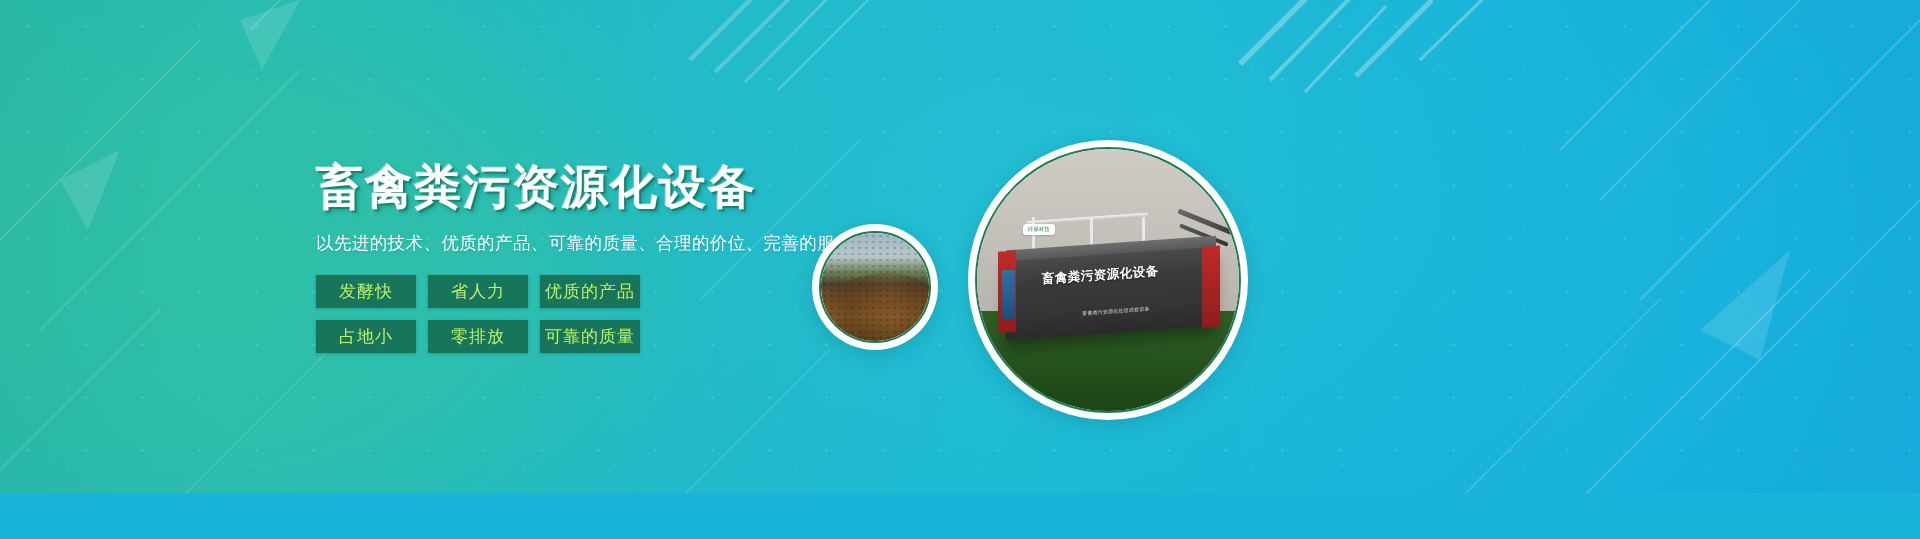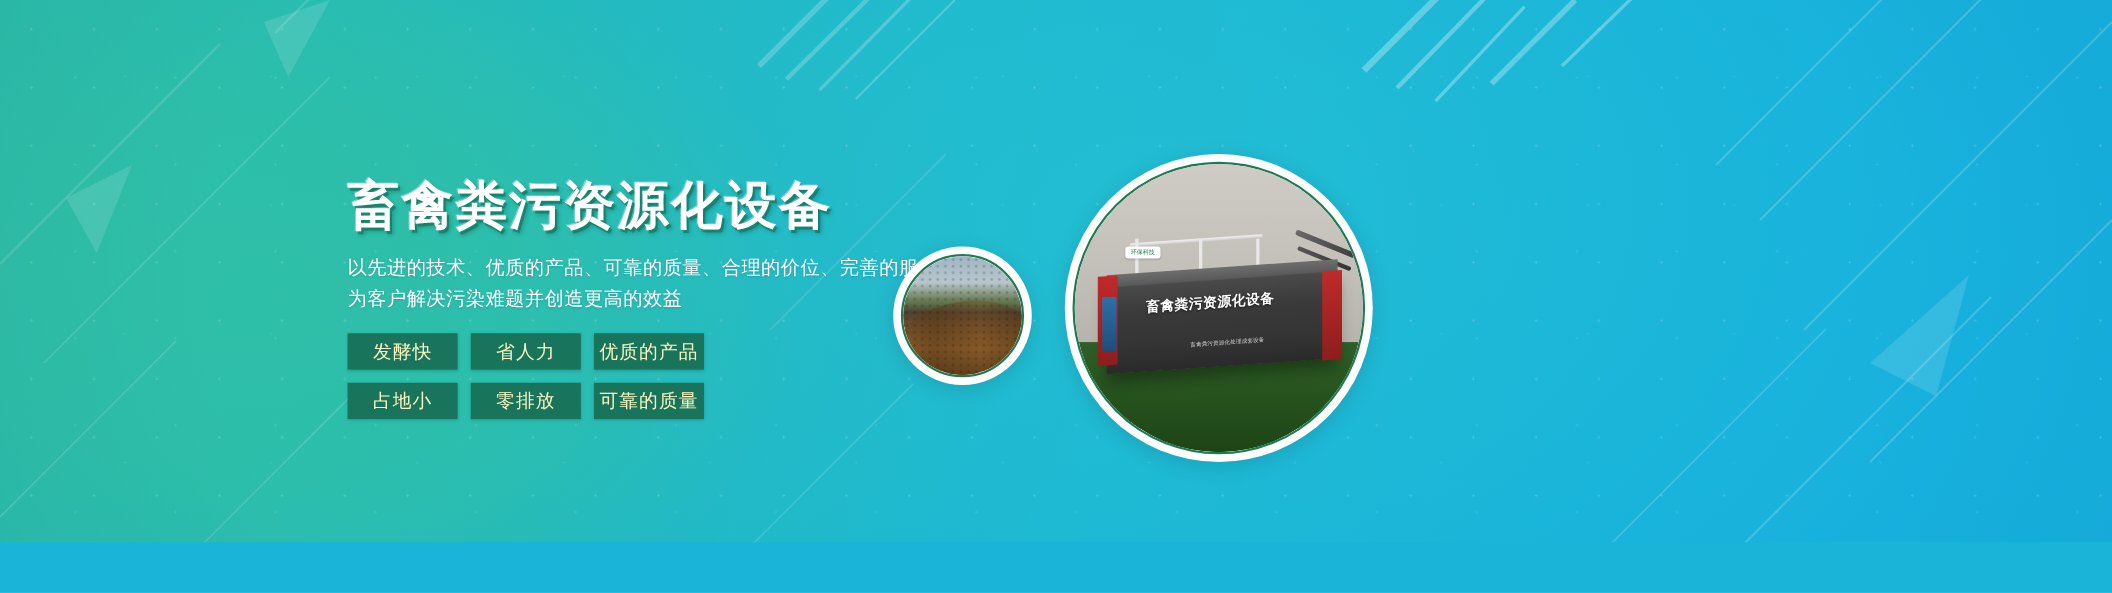--- a/index.html
+++ b/index.html
@@ -68,21 +68,21 @@
 
   .tags {
     margin-top:18px;
     display:grid;
     grid-template-columns: repeat(3, 100px);
     gap:12px 12px;
   }
   .tag {
     height:33px;
     background:#18745a;
-    color:#fef9c3;
+    color:#bef264;
     font-size:17px;
     letter-spacing:1px;
     display:flex;
     align-items:center;
     justify-content:center;
     white-space:nowrap;
     box-shadow:0 1px 3px rgba(0,60,50,0.25);
   }
 
   
@@ -281,21 +281,20 @@
       <polygon points="1700,330 1790,250 1760,360"></polygon>
     </g>
   </svg>
 
   <div class="content">
 
     <div class="title">畜禽粪污资源化设备</div>
 
     <div class="subtitle">
       <div>以先进的技术、优质的产品、可靠的质量、合理的价位、完善的服务</div>
-      <div>为客户解决污染难题并创造更高的效益</div>
     </div>
 
     <div class="tags">
       <div class="tag">发酵快</div>
       <div class="tag">省人力</div>
       <div class="tag">优质的产品</div>
       <div class="tag">占地小</div>
       <div class="tag">零排放</div>
       <div class="tag">可靠的质量</div>
     </div>

